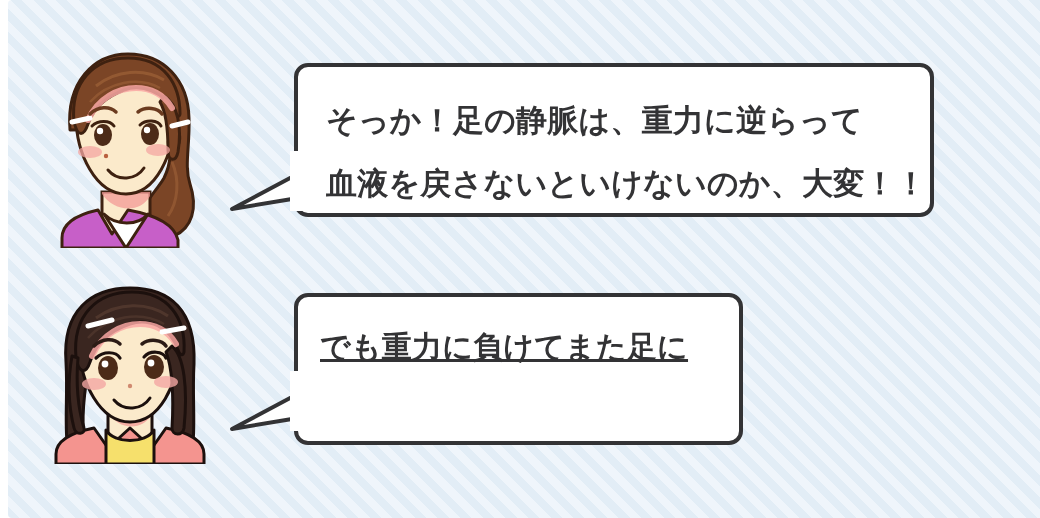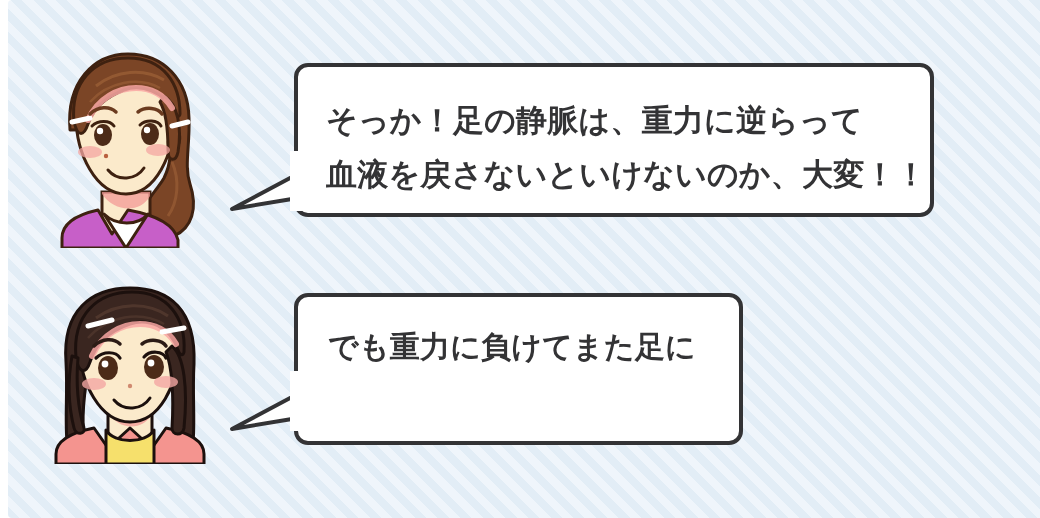--- a/index.html
+++ b/index.html
@@ -76,24 +76,25 @@
     top: 26px;
     right: 18px;
     color: #333335;
     font-weight: bold;
     font-size: 31px;
     line-height: 54px;
     letter-spacing: 0.2px;
     white-space: pre;
   }
   #bubble-2 .bubble-text {
-    left: 30px;
+    left: 22px;
     top: 24px;
     font-size: 30px;
     line-height: 52px;
+    text-decoration: underline;
   }
 
   
   .tail {
     position: absolute;
     left: -70px;
     top: 82px;
     width: 80px;
     height: 66px;
     overflow: visible;
@@ -214,21 +215,21 @@
       <path d="M72 118 C82 130 100 128 108 116" fill="none" stroke="#1c100d" stroke-width="3" stroke-linecap="round"></path>
     </svg>
   </div>
 
   <div class="bubble" id="bubble-1">
     <svg class="tail" viewBox="0 0 80 66" xmlns="http://www.w3.org/2000/svg">
       <path d="M76 4 L76 56 L64 50 L4 60 L64 28 L64 4 Z" fill="#ffffff" stroke="#333335" stroke-width="4" stroke-linejoin="round"></path>
       <rect x="62" y="2" width="18" height="60" fill="#ffffff"></rect>
     </svg>
     <div class="bubble-text">そっか！足の静脈は、重力に逆らって</div>
-    <div class="bubble-text" style="top:80px">血液を戻さないといけないのか、大変！！</div>
+    <div class="bubble-text" style="top:89px">血液を戻さないといけないのか、大変！！</div>
   </div>
 
   <div class="bubble" id="bubble-2">
     <svg class="tail" viewBox="0 0 80 66" xmlns="http://www.w3.org/2000/svg">
       <path d="M76 4 L76 56 L64 50 L4 60 L64 28 L64 4 Z" fill="#ffffff" stroke="#333335" stroke-width="4" stroke-linejoin="round"></path>
       <rect x="62" y="2" width="18" height="60" fill="#ffffff"></rect>
     </svg>
     <div class="bubble-text">でも重力に負けてまた足に</div>
   </div>
 

